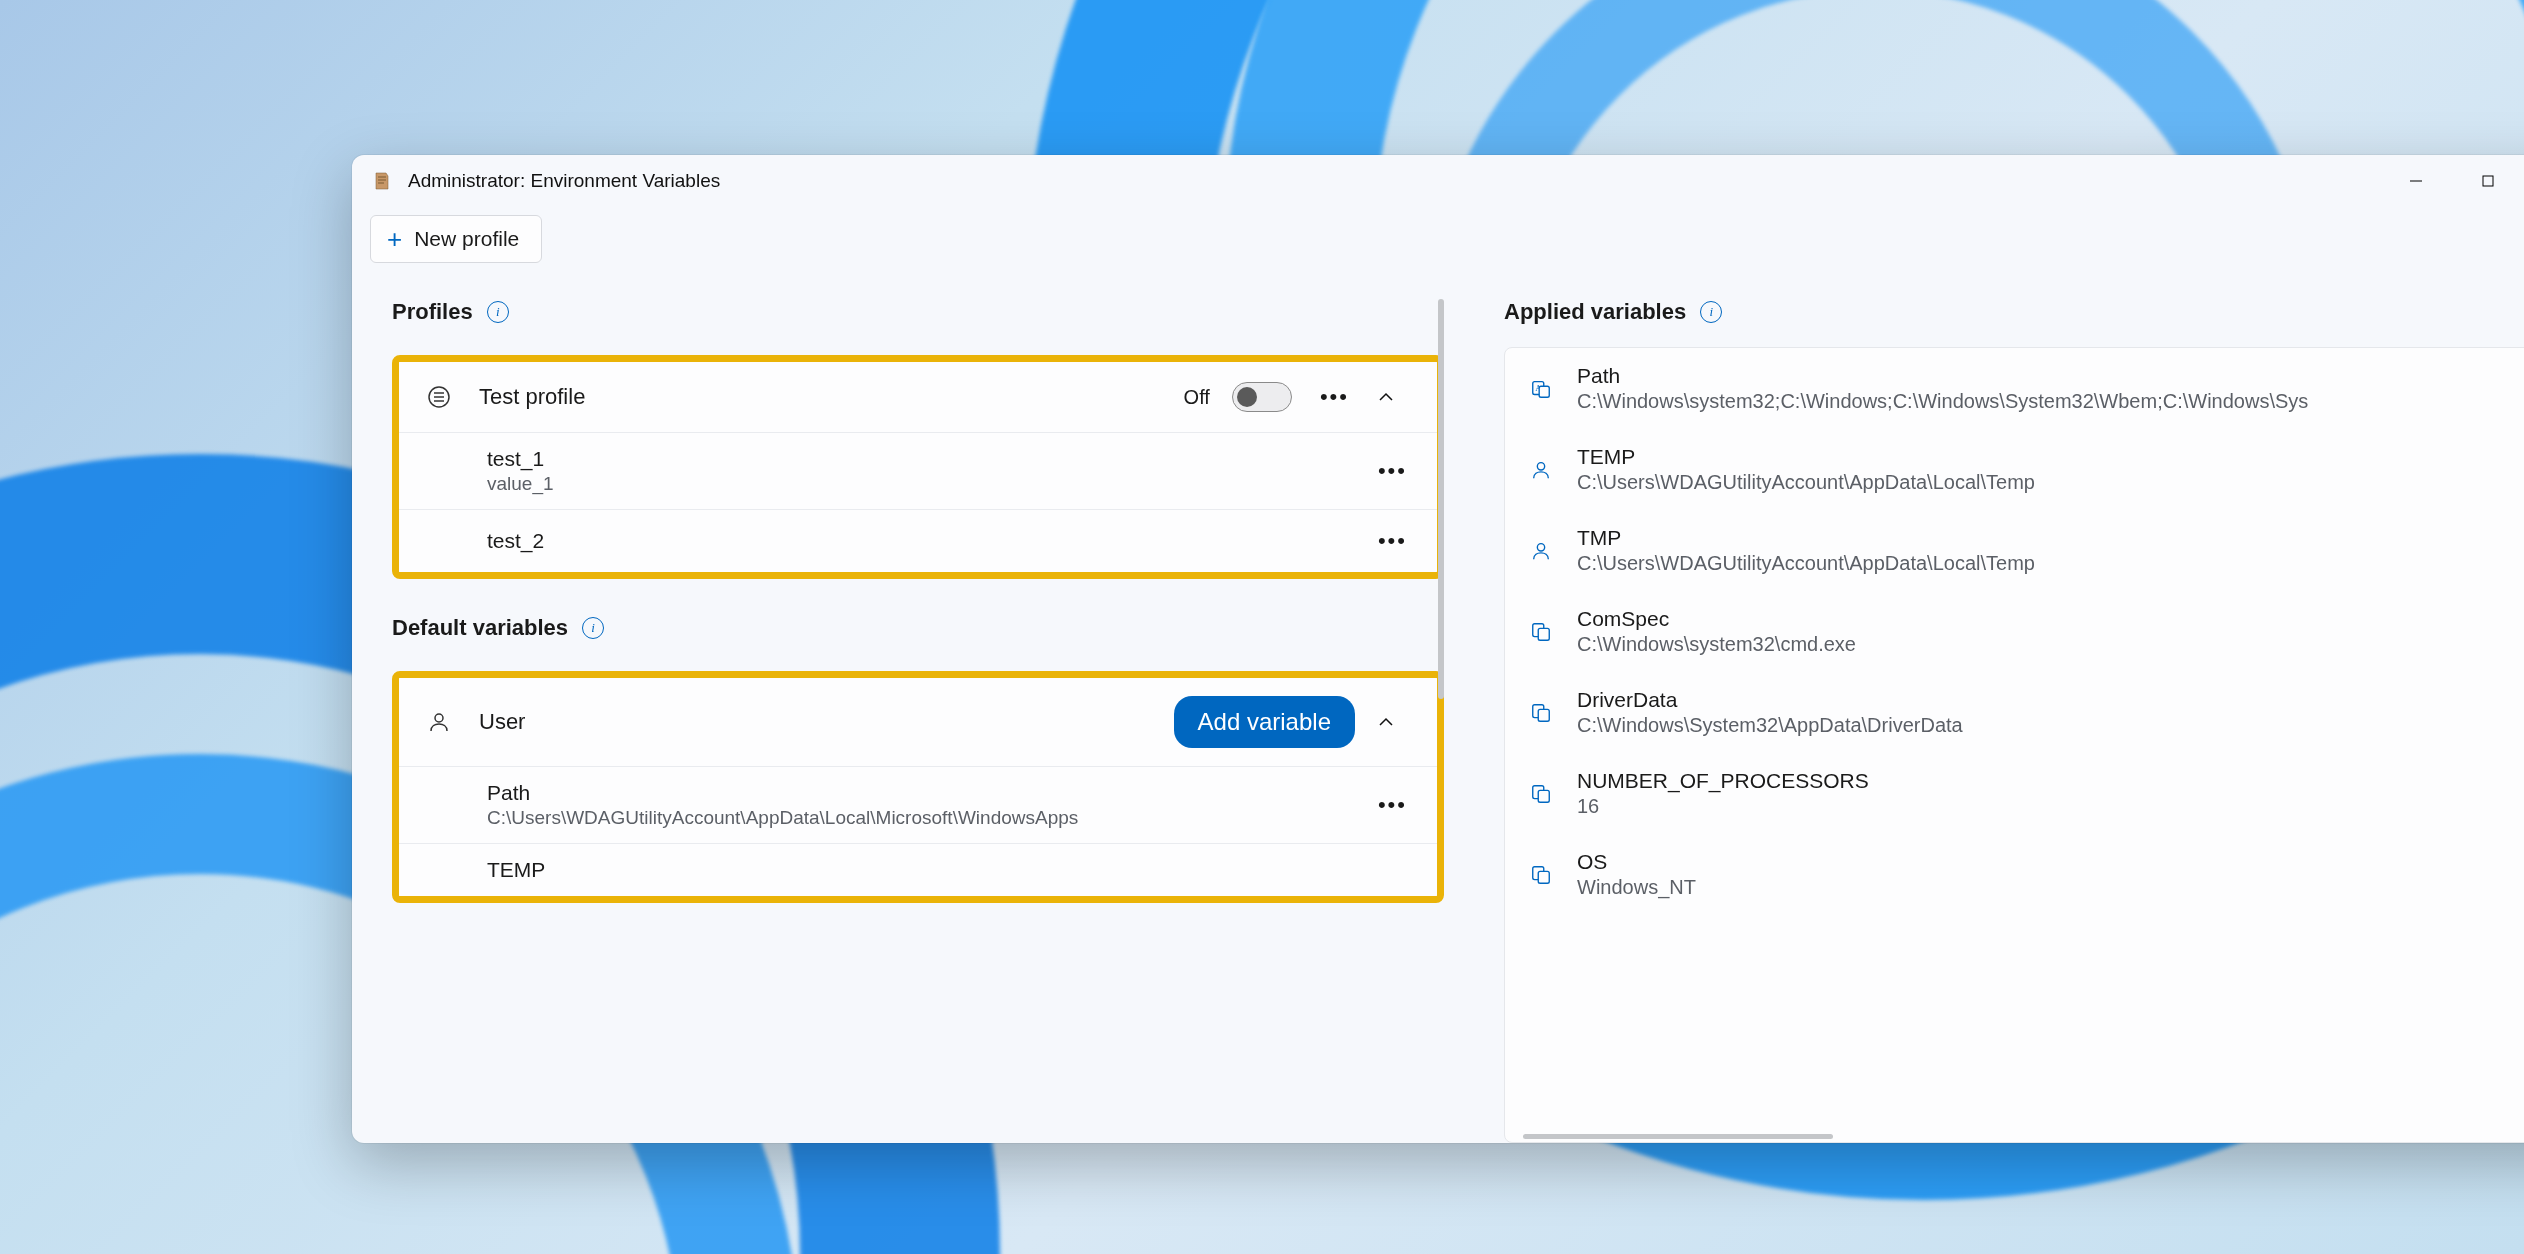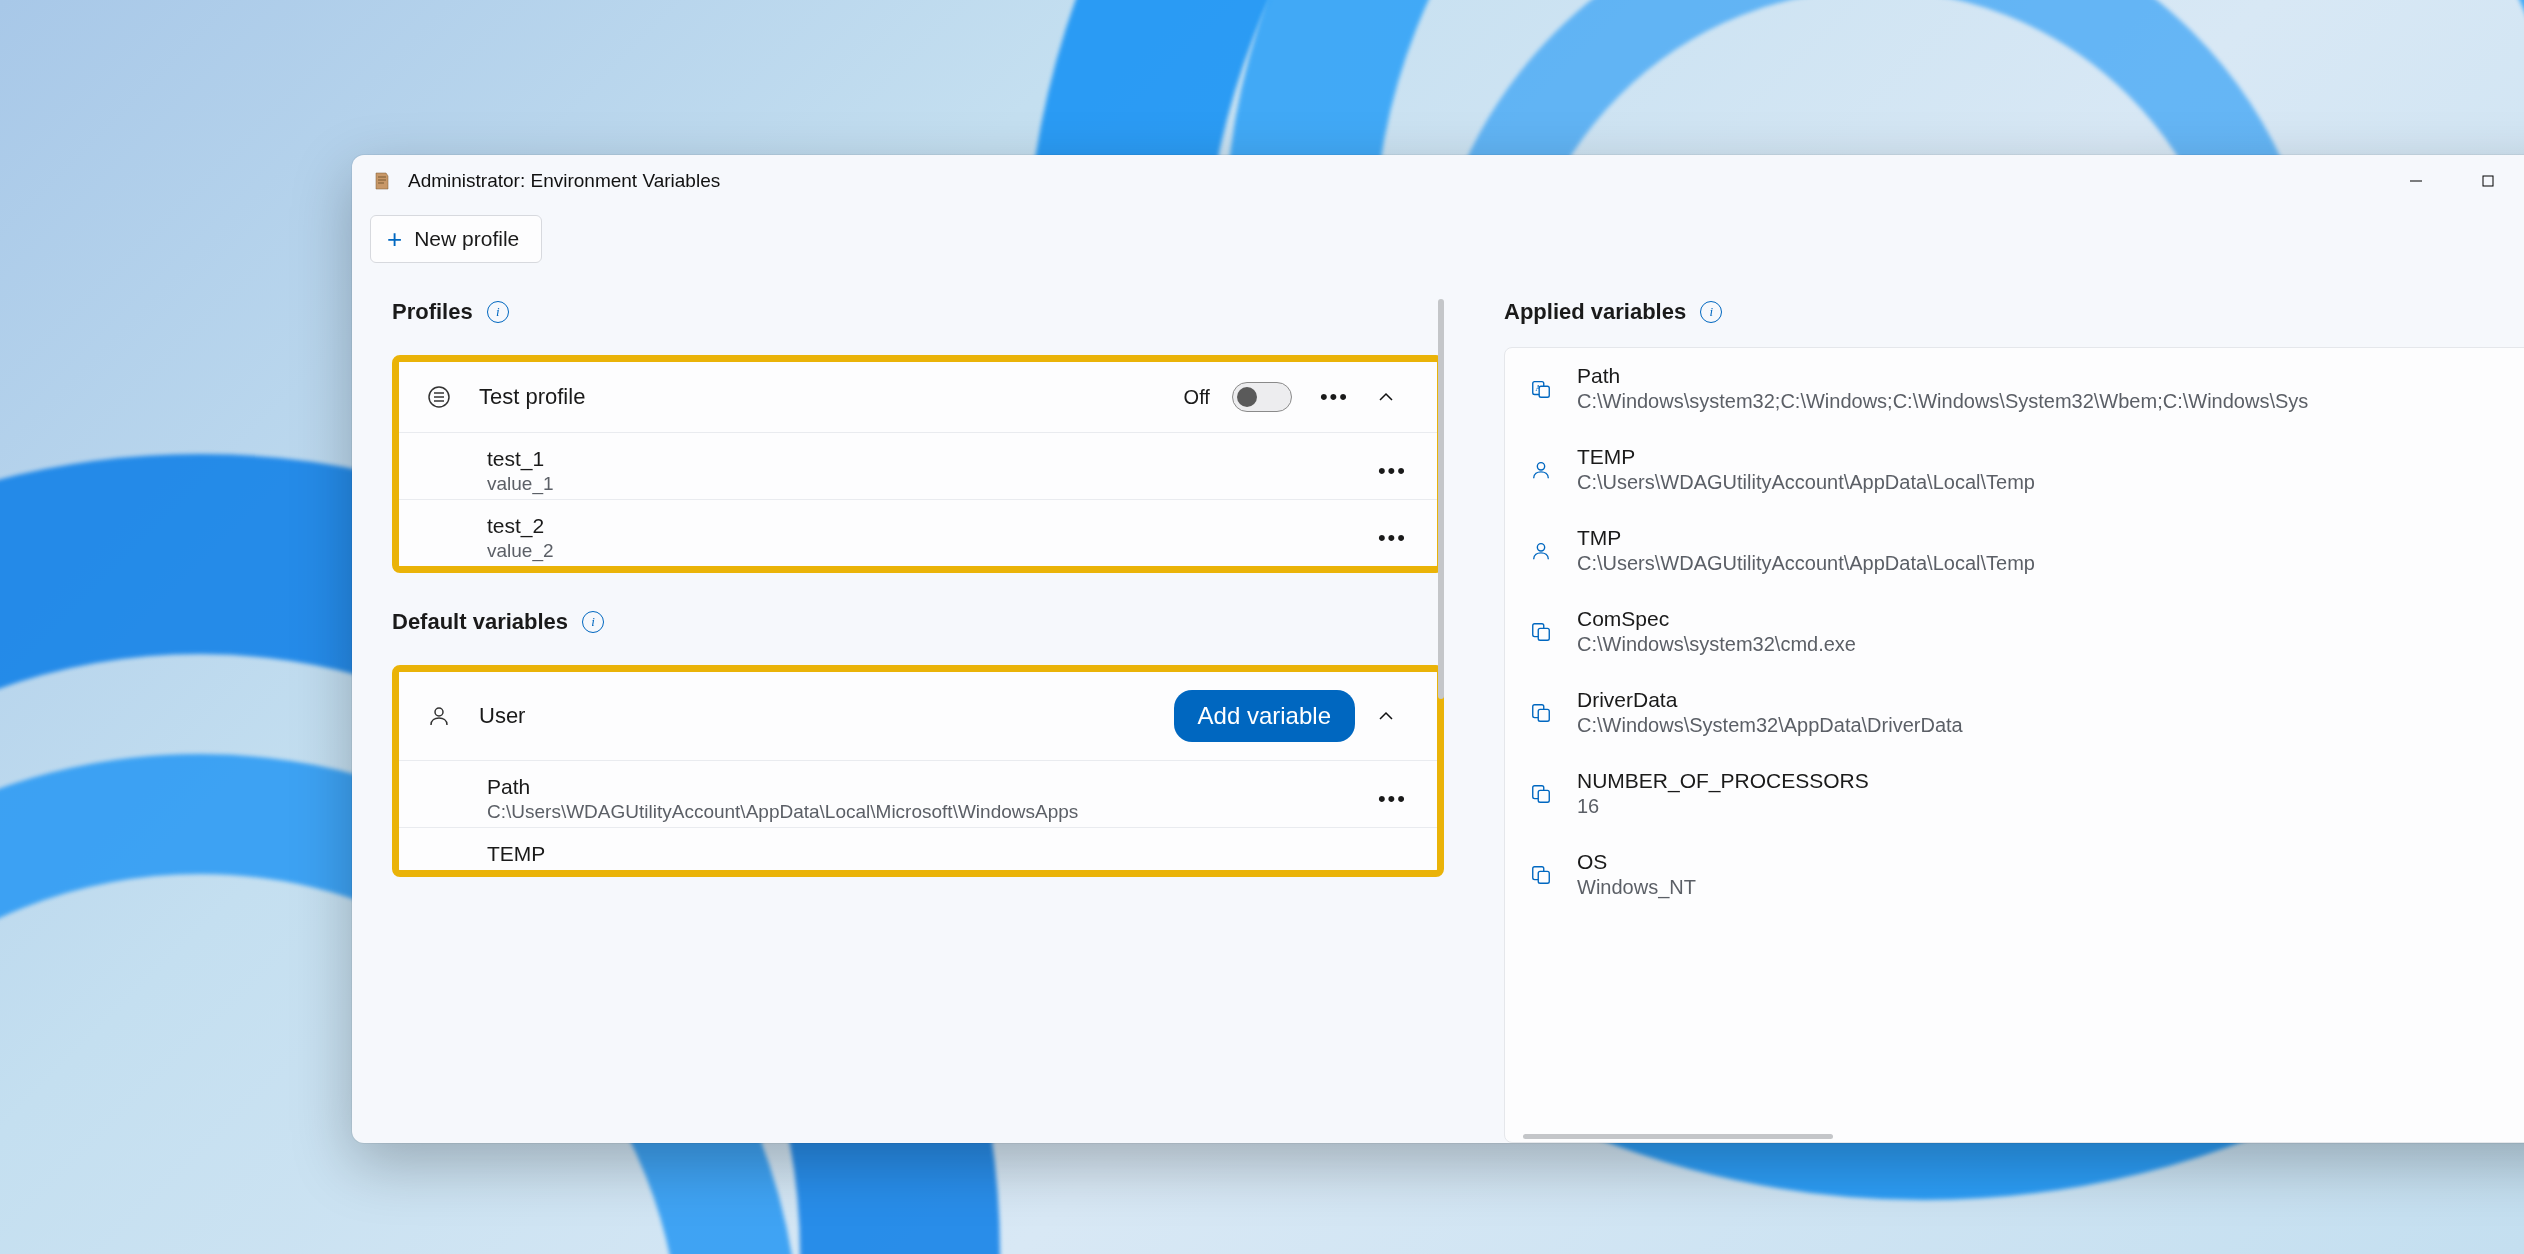--- a/index.html
+++ b/index.html
@@ -118,21 +118,21 @@
       position: absolute; left: 4px; top: 4px;
       width: 20px; height: 20px; border-radius: 50%;
       background: #5a5a5a;
     }
     .more-btn { font-size: 22px; line-height:1; cursor:pointer; color:#1a1a1a; letter-spacing: 2px; padding: 6px 6px; }
     .chevron { width: 36px; text-align:center; font-size: 18px; color:#111; cursor:pointer; }
 
     .var-row {
       display: flex;
       align-items: center;
-      padding: 14px 24px 4px 88px;
+      padding: 14px 24px 14px 88px;
       border-bottom: 1px solid #e9ebef;
       background: #fdfdfe;
       gap: 4px;
     }
     .var-row:last-child { border-bottom: none; justify-content: flex-end; }
     .var-text { flex: 1; min-width: 0; }
     .var-name { font-size: 21px; color:#1a1a1a; }
     .var-value { font-size: 19px; color:#5b5f66; margin-top: 2px; white-space: nowrap; overflow: hidden; text-overflow: clip; }
 
     .add-btn {
@@ -267,21 +267,20 @@
         <div class="var-row">
           <div class="var-text">
             <div class="var-name">test_1</div>
             <div class="var-value">value_1</div>
           </div>
           <span class="more-btn">•••</span>
         </div>
         <div class="var-row">
           <div class="var-text">
             <div class="var-name">test_2</div>
-            <div class="var-value">value_2</div>
           </div>
           <span class="more-btn">•••</span>
         </div>
       </div>
 
       <div class="spacer"></div>
 
       <div class="section-header">
         <span class="section-title">Default variables</span>
         <span class="info-icon">i</span>

